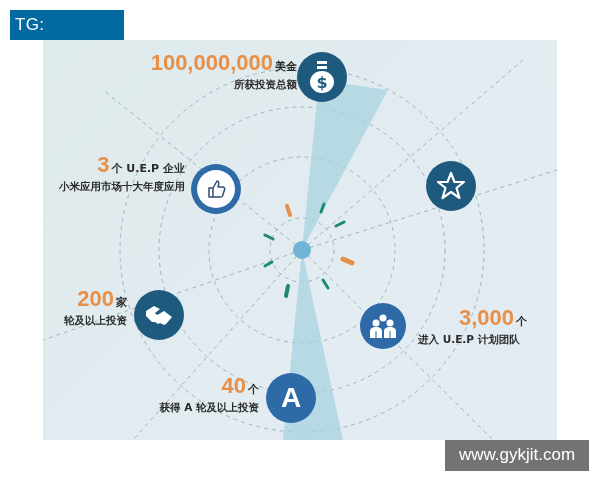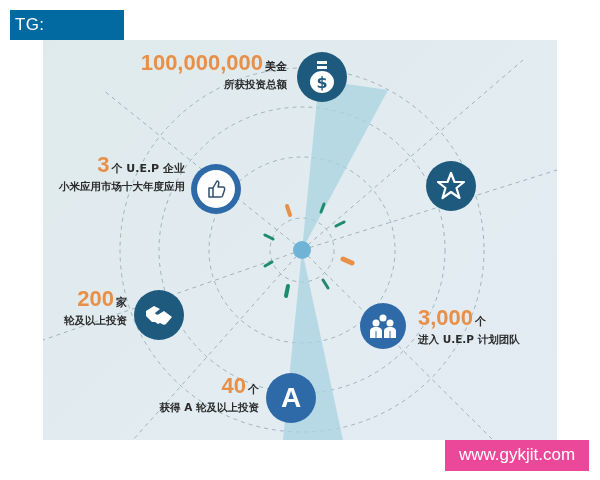--- a/index.html
+++ b/index.html
@@ -13,21 +13,21 @@
     overflow: hidden;
   }
   .panel svg.bg { position: absolute; left: 0; top: 0; }
   .wm-top {
     position: absolute; left: 10px; top: 10px; height: 30px; width: 114px;
     background: #0369a1; color: #ffffff; font-family: "Liberation Sans", sans-serif;
     font-size: 17px; line-height: 30px; padding-left: 5px; box-sizing: border-box; letter-spacing: 0.3px;
   }
   .wm-bottom {
     position: absolute; left: 445px; top: 440px; height: 31px; width: 144px;
-    background: #ec4899; color: #ffffff; font-family: "Liberation Sans", sans-serif;
+    background: #737373; color: #ffffff; font-family: "Liberation Sans", sans-serif;
     font-size: 17px; line-height: 30px; text-align: center;
   }
   .icon-circle {
     position: absolute; border-radius: 50%; display: flex; align-items: center; justify-content: center;
   }
   .label { position: absolute; white-space: nowrap; }
   .big { color: #e88f48; font-weight: bold; font-family: "Liberation Sans", sans-serif; }
   .unit { color: #2b2b2b; font-weight: bold; font-size: 11px; margin-left: 2px; }
   .sub { color: #2b2b2b; font-weight: bold; font-size: 10.5px; display: block; margin-top: 2px; }
   .right { text-align: right; }
@@ -71,21 +71,21 @@
   </svg>
 
   <div class="icon-circle" style="left:254px;top:12px;width:50px;height:50px;background:#1e5a7e;">
     <svg width="30" height="34" viewBox="0 0 30 34">
       <rect x="10" y="1" width="10" height="3" fill="#fff"></rect>
       <rect x="10" y="6" width="10" height="3" fill="#fff"></rect>
       <ellipse cx="15" cy="22" rx="12" ry="11" fill="#fff"></ellipse>
       <text x="15" y="28" text-anchor="middle" font-family="DejaVu Sans, sans-serif" font-weight="bold" font-size="16" fill="#1e5a7e">$</text>
     </svg>
   </div>
-  <div class="label right" style="right:270px;top:10px;">
+  <div class="label right" style="right:260px;top:10px;">
     <span class="big" style="font-size:22px;">100,000,000</span><span class="unit">美金</span>
     <span class="sub">所获投资总额</span>
   </div>
 
   <div class="icon-circle" style="left:383px;top:121px;width:50px;height:50px;background:#1e5a7e;">
     <svg width="30" height="30" viewBox="0 0 30 30">
       <polygon points="15,2 18.5,11 28,11 20.5,17 23.5,27 15,21 6.5,27 9.5,17 2,11 11.5,11" fill="none" stroke="#fff" stroke-width="2.2" stroke-linejoin="round"></polygon>
     </svg>
   </div>
 
@@ -116,21 +116,21 @@
       <circle cx="15" cy="5" r="3.5" fill="#fff"></circle>
       <circle cx="8" cy="10" r="3.5" fill="#fff"></circle>
       <circle cx="22" cy="10" r="3.5" fill="#fff"></circle>
       <path d="M2 25 v-7 c0 -2 2 -4 6 -4 s6 2 6 4 v7 z" fill="#fff"></path>
       <path d="M16 25 v-7 c0 -2 2 -4 6 -4 s6 2 6 4 v7 z" fill="#fff"></path>
       <line x1="8" y1="18" x2="8" y2="25" stroke="#2f6aa8" stroke-width="1"></line>
       <line x1="22" y1="18" x2="22" y2="25" stroke="#2f6aa8" stroke-width="1"></line>
     </svg>
   </div>
   <div class="label" style="left:375px;top:265px;">
-    <span class="big" style="font-size:22px;">3,000</span><span class="unit">个</span>
+    <span class="big" style="font-size:22px;margin-left:41px;">3,000</span><span class="unit">个</span>
     <span class="sub">进入 U.E.P 计划团队</span>
   </div>
 
   <div class="icon-circle" style="left:223px;top:333px;width:50px;height:50px;background:#2f6aa8;">
     <span style="color:#fff;font-weight:bold;font-size:28px;font-family:'Liberation Sans',sans-serif;">A</span>
   </div>
   <div class="label right" style="right:298px;top:333px;">
     <span class="big" style="font-size:22px;">40</span><span class="unit">个</span>
     <span class="sub">获得 A 轮及以上投资</span>
   </div>

